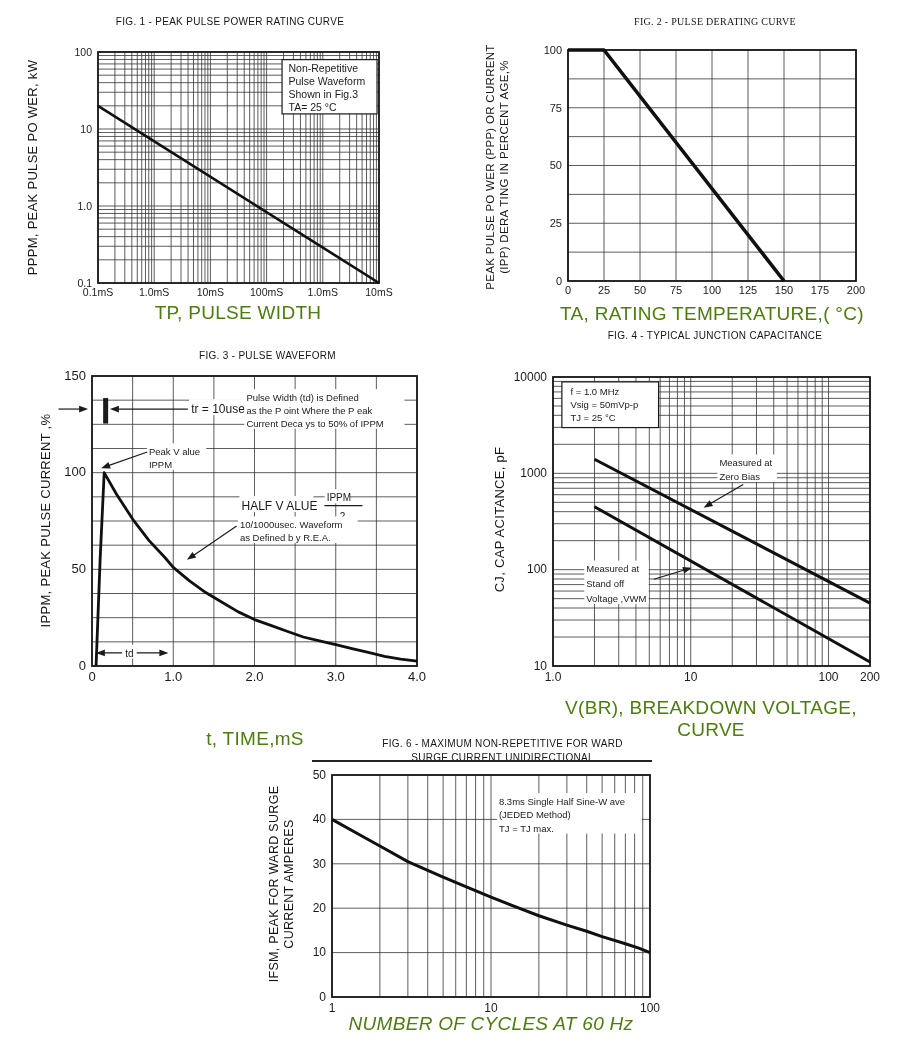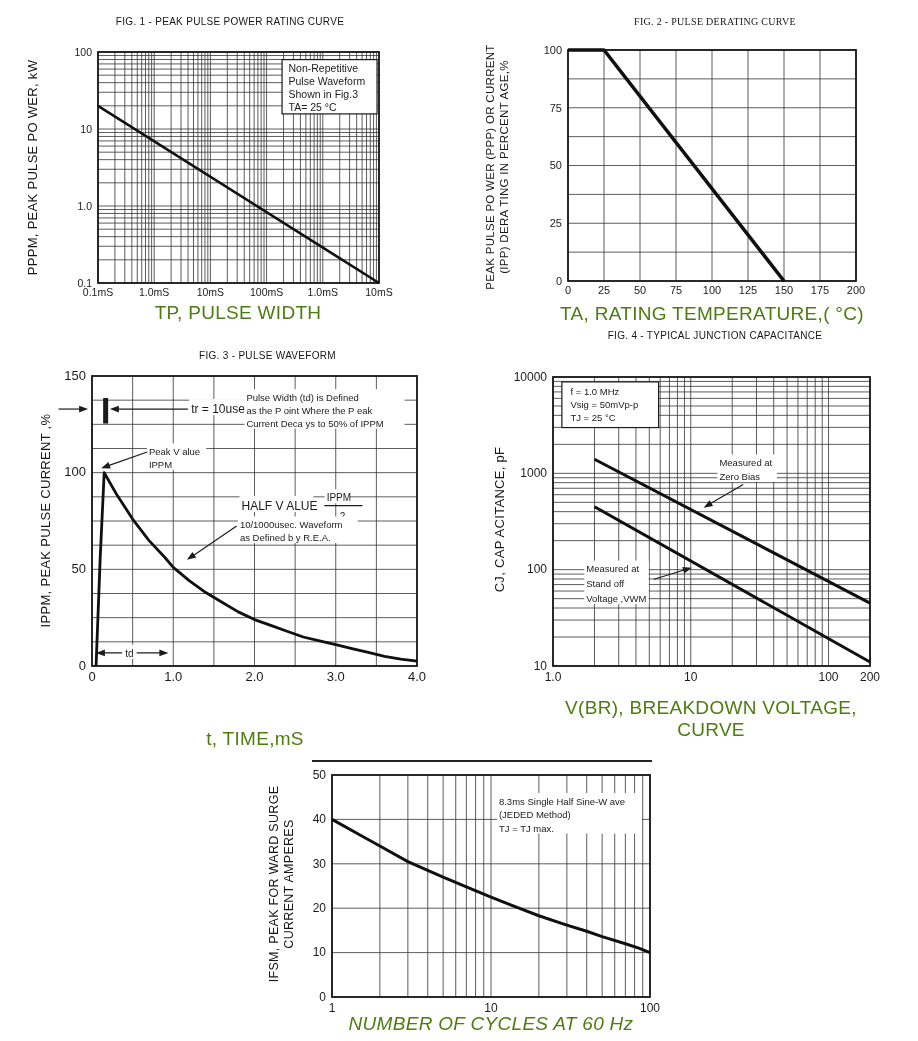--- a/index.html
+++ b/index.html
@@ -334,20 +334,22 @@
         <text x="75.285" y="220.07500000000002" font-size="9.5" text-anchor="start">Stand off</text>
         <text x="75.285" y="235.07500000000002" font-size="9.5" text-anchor="start">Voltage ,VWM</text>
         <line x1="142.80599999999998" y1="212.29999999999998" x2="174.14843050610125" y2="202.77532868952338" stroke="#1b1b1b" stroke-width="1.2"></line>
         <polygon points="180.846,200.74 173.22342744275582,206.60995635499518 171.24625100150453,200.10374598949352" fill="#1b1b1b"></polygon>
       </svg>
     <div class="xlabel x3">V(BR), BREAKDOWN VOLTAGE, CURVE</div>
   </section>
 
   <section>
     <div class="title t4">
+      <div>FIG. 6 - MAXIMUM NON-REPETITIVE FOR  WARD</div>
+      <div>SURGE CURRENT UNIDIRECTIONAL</div>
     </div>
     <div class="f6rule"></div>
     <div class="vlabel y4">
       <div class="ln">IFSM, PEAK FOR  WARD SURGE</div>
       <div class="ln">CURRENT AMPERES</div>
     </div>
     <svg class="plot" width="374" height="258" style="left: 296px; top: 765px;">
         <line x1="36" y1="10" x2="36" y2="232" stroke="#333" stroke-width="0.8"></line>
         <line x1="83.86376931057302" y1="10" x2="83.86376931057302" y2="232" stroke="#333" stroke-width="0.8"></line>
         <line x1="111.86227950042633" y1="10" x2="111.86227950042633" y2="232" stroke="#333" stroke-width="0.8"></line>

